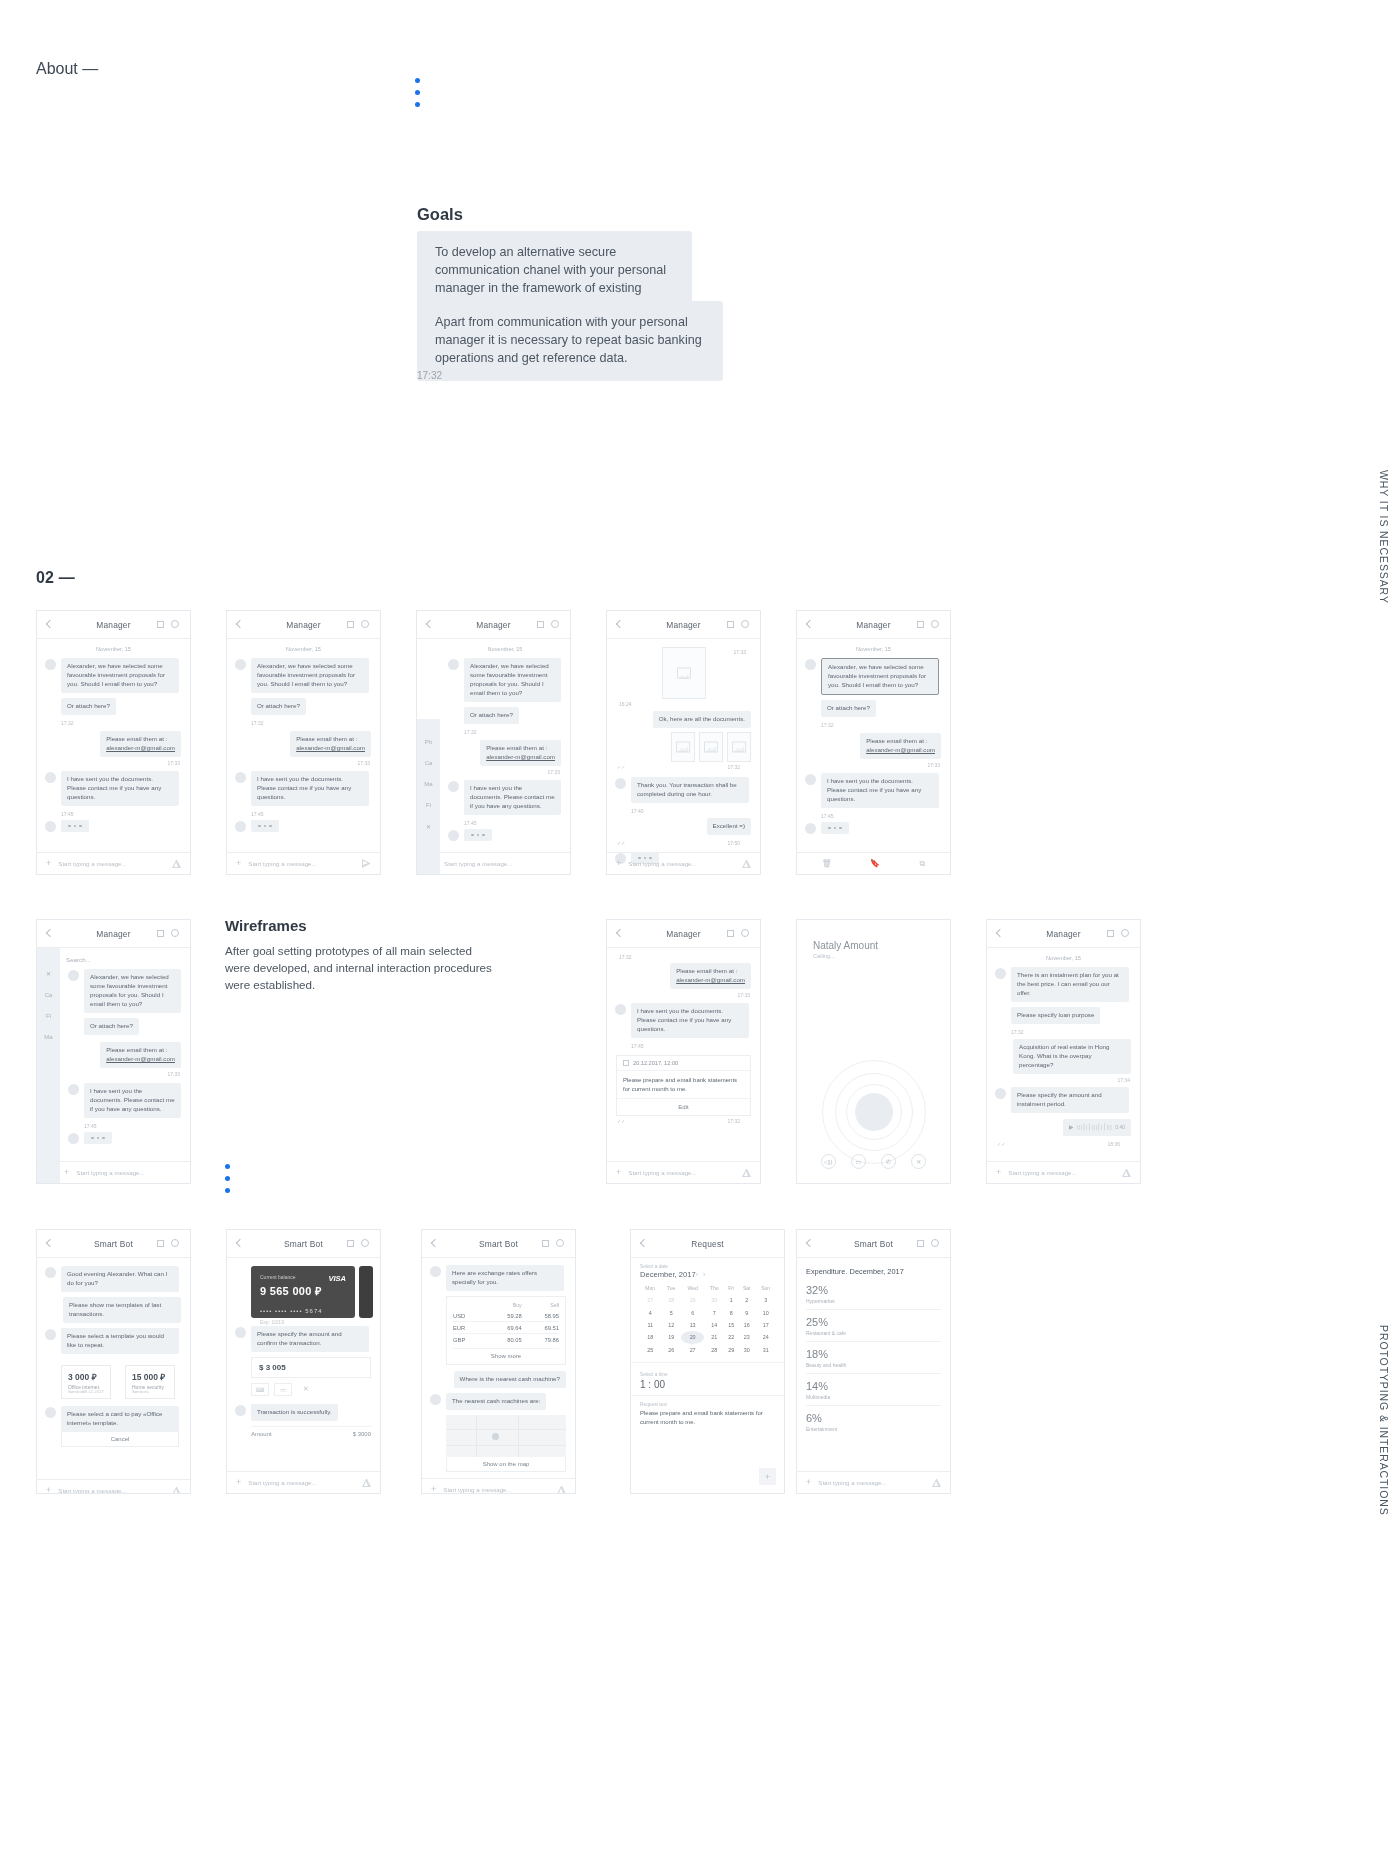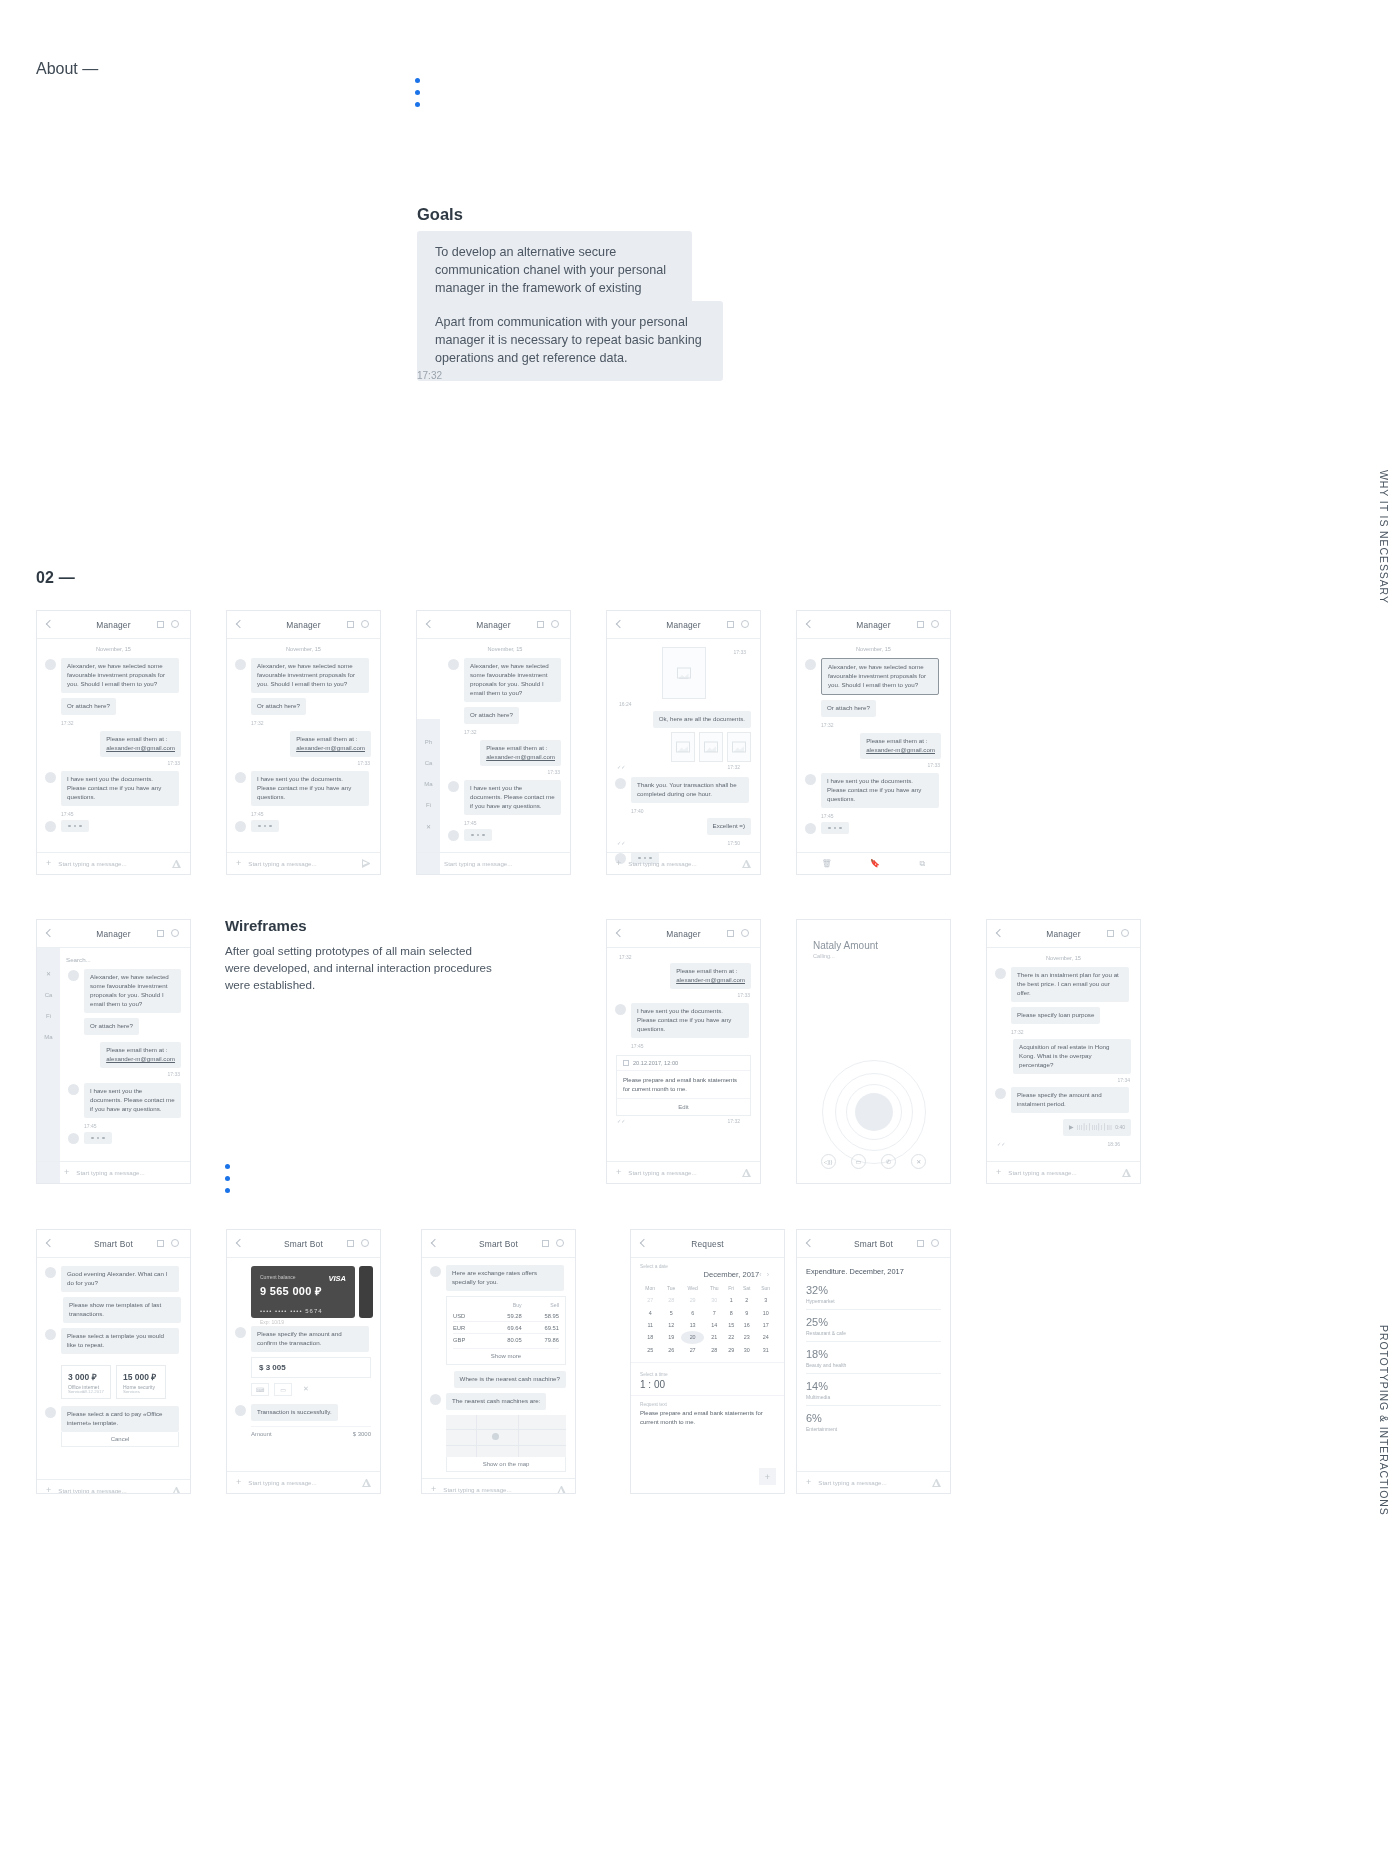--- a/index.html
+++ b/index.html
@@ -602,21 +602,21 @@
         <span class="ava"></span>
         <div class="bub">Good evening Alexander. What can I do for you?</div>
       </div>
     <div class="row-out" style="margin-top:4px">
         <div class="bub out">Please show me templates of last transactions.</div>
       </div>
     <div class="msgrow" style="margin-top:5px">
         <span class="ava"></span>
         <div class="bub">Please select a template you would like to repeat.</div>
       </div>
-    <div style="display:flex;gap:5px;padding:6px 9px 0 24px;align-items:center;">
+    <div style="display:flex;gap:14px;padding:6px 9px 0 24px;align-items:center;">
       <div class="tile" style="width:50px;height:34px;">
         <div class="amt">3 000 ₽</div>
         <div class="nm">Office internet</div>
         <div class="sub">Services</div>
         <div class="dt">09.12.2017</div>
       </div>
       <div class="tile" style="width:50px;height:34px;">
         <div class="amt">15 000 ₽</div>
         <div class="nm">Home security</div>
         <div class="sub">Services</div>
@@ -743,21 +743,21 @@
   </div>
 </div>
 
 <div class="phone" style="left:606px; top:1229px; width:155px; height:265px;margin-left:24px;">
   <div class="ph-head">
     <span class="ph-back"></span>
     <span class="ph-title">Request</span>
   </div>
   <div class="ph-body">
     <div style="font-size:4.8px;color:#b9c0c7;padding:6px 0 1px 9px">Select a date</div>
-    <div style="display:flex;align-items:center;justify-content:flex-end;padding:0 10px 3px 9px;">
+    <div style="display:flex;align-items:center;justify-content:flex-start;padding:0 10px 3px 9px;">
       <span style="font-size:7.6px;color:#5b656f">December, 2017</span>
       <span style="font-size:7px;color:#c3cad1;letter-spacing:5px">‹›</span>
     </div>
     <div style="padding:0 8px">
       <table class="cal">
         <tbody>
             <tr>
           <th>Mon</th>
           <th>Tue</th>
           <th>Wed</th>

